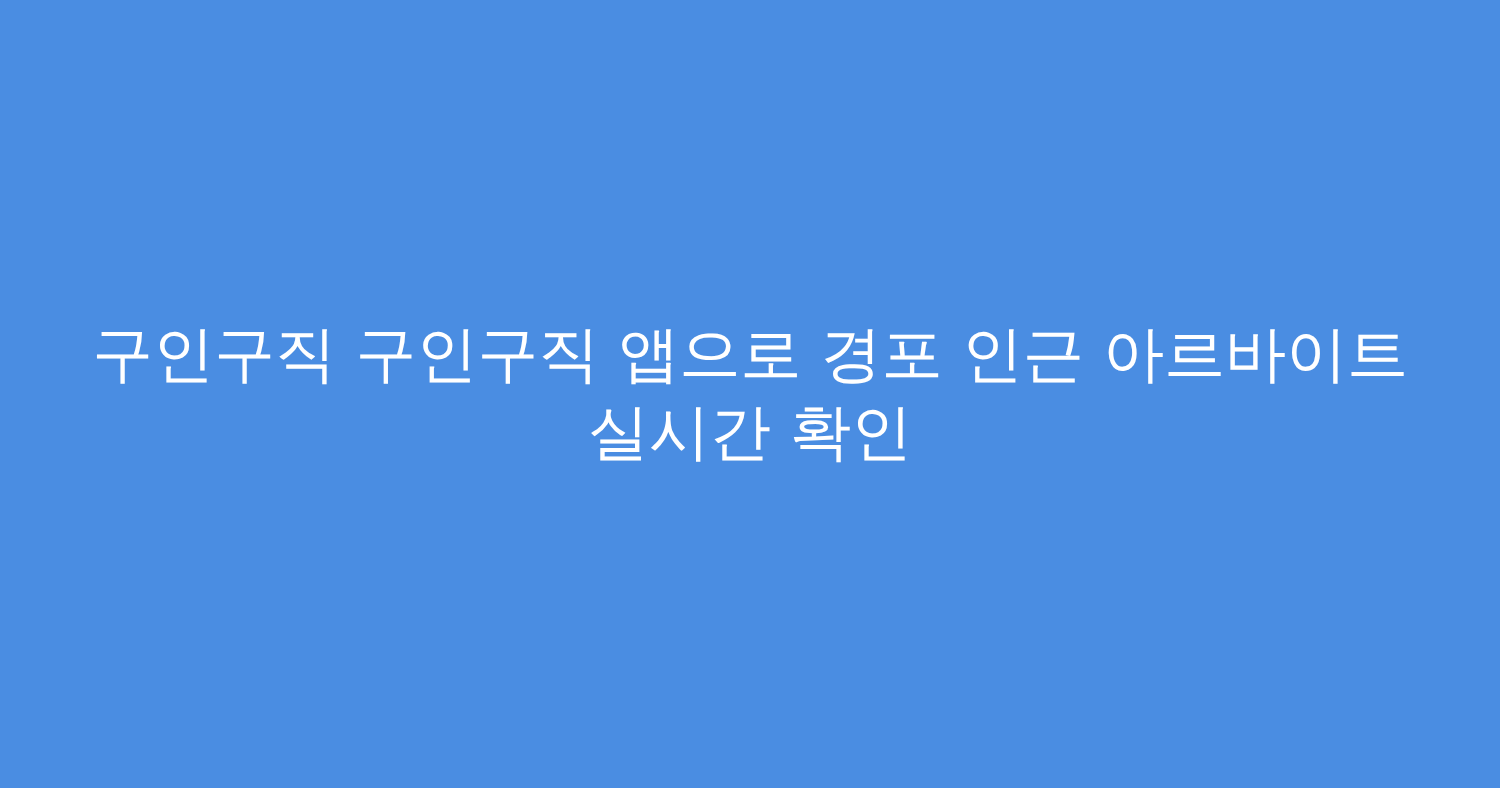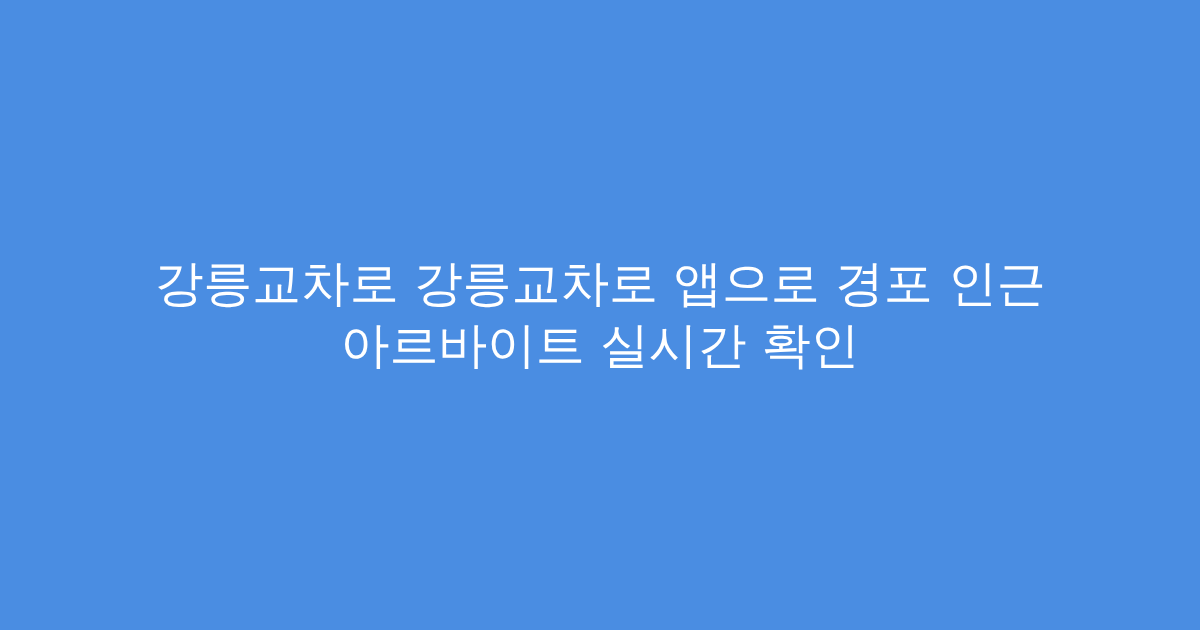--- a/index.html
+++ b/index.html
@@ -51,17 +51,17 @@
     white-space: normal;
   }
 </style>
 </head>
 <body>
 
 <div id="og-card">
 
   <div class="headline-wrap">
 
-    <h1 class="headline">강릉교차로 강릉교차로 앱으로 경포 인근 아르바이트 실시간 확인</h1>
+    <h1 class="headline">구인구직 구인구직 앱으로 경포 인근 아르바이트 실시간 확인</h1>
 
   </div>
 
 </div>
 
 </body></html>

